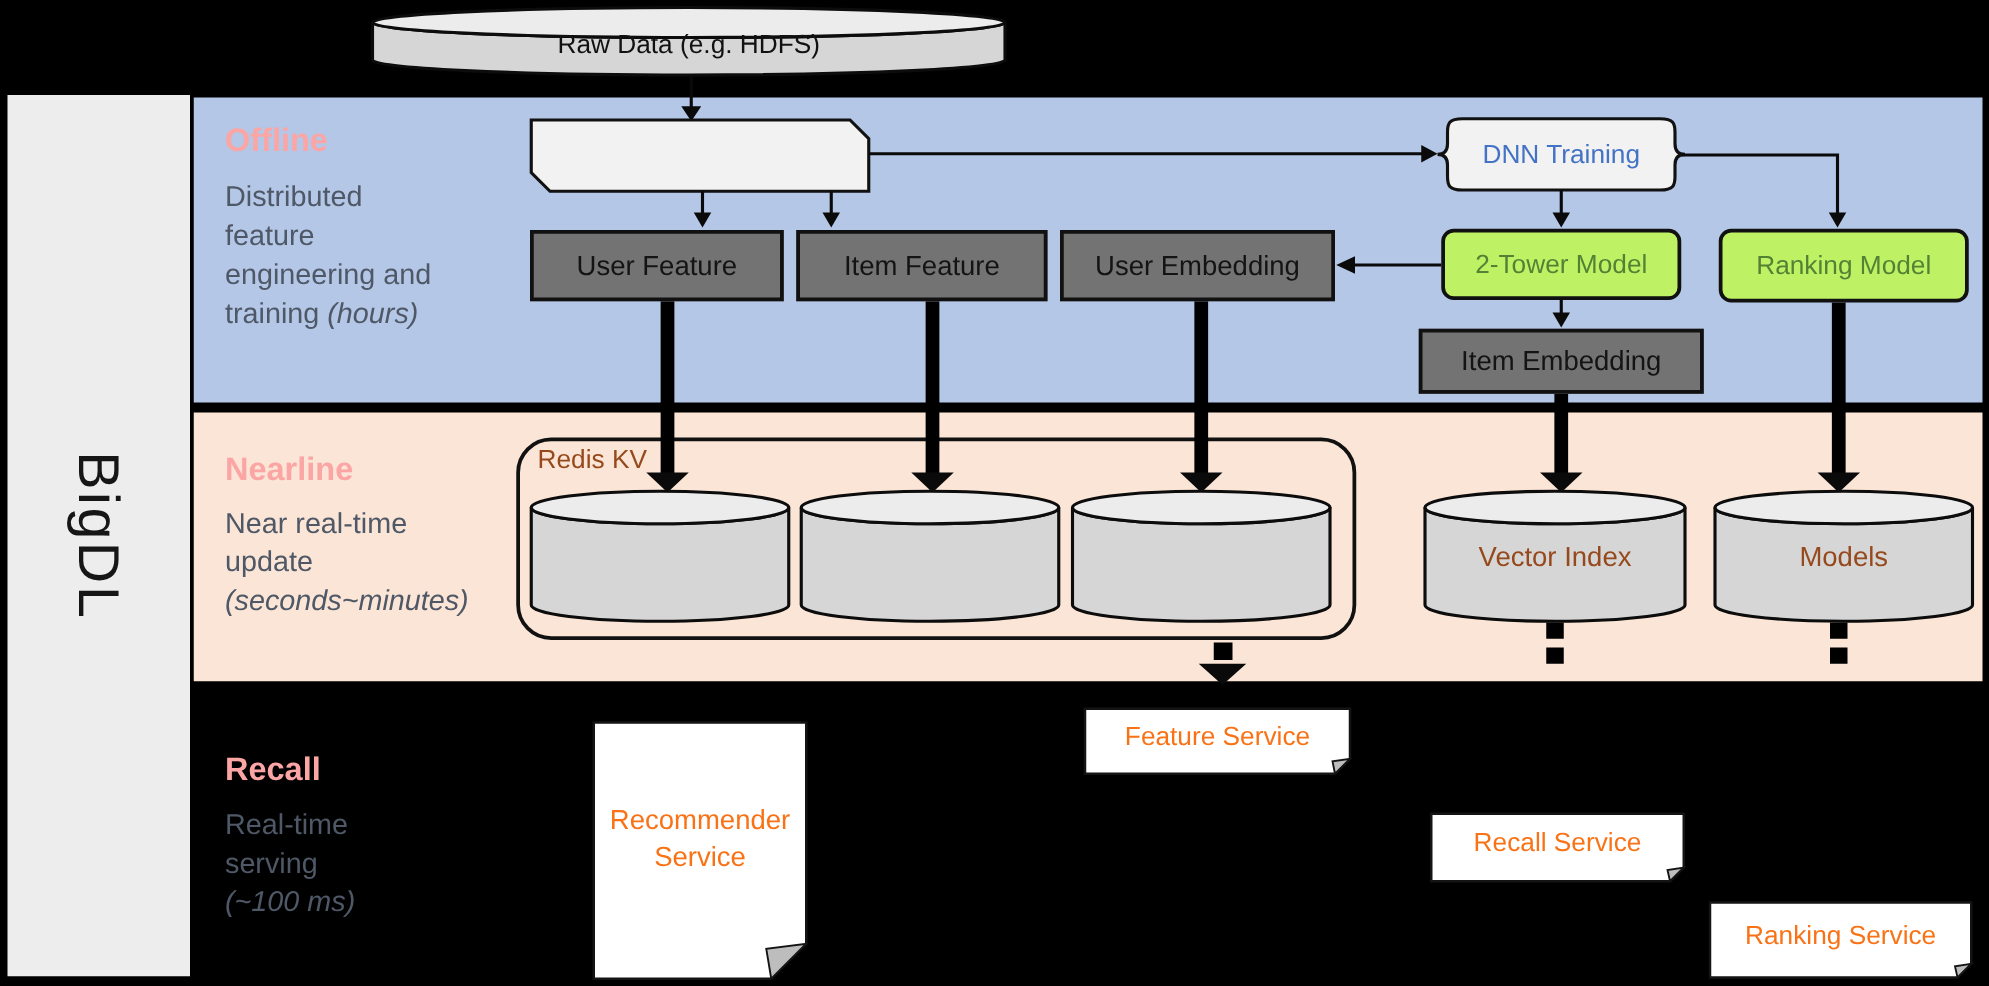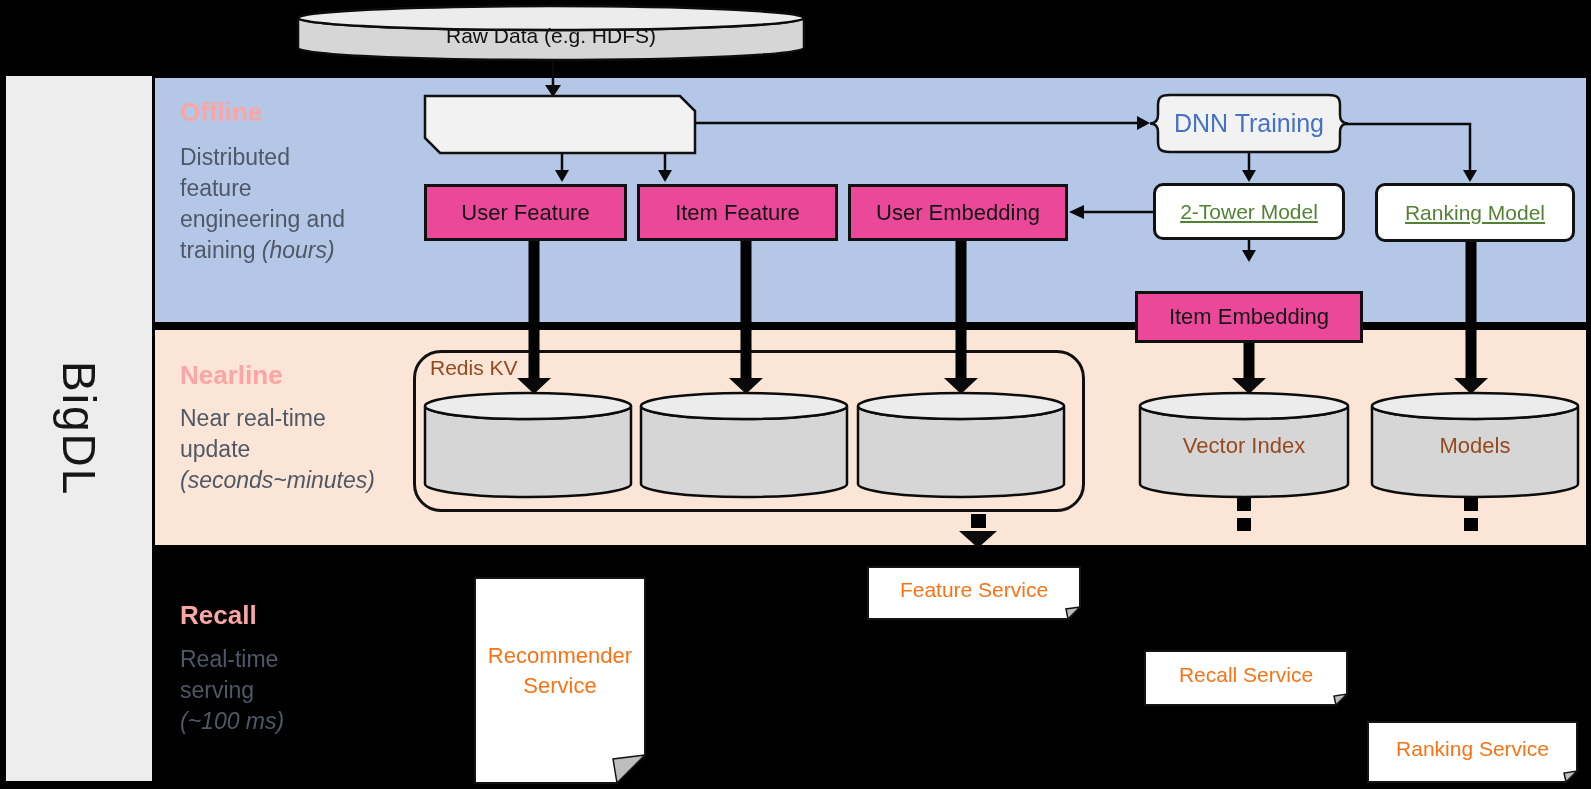--- a/index.html
+++ b/index.html
@@ -19,26 +19,26 @@
     writing-mode:vertical-rl;font-size:46px;color:#161616;letter-spacing:2px;
   }
   .label{position:absolute;display:flex;align-items:center;justify-content:center;
     text-align:center;pointer-events:none;}
   .section-title{font-size:26px;font-weight:600;color:#fca5a5;}
   .section-sub{font-size:23px;line-height:31px;color:#4f5866;}
   .grue{color:#4472c4;}
   .green{color:#548235;}
   .rust{color:#96491c;}
   .graybox{
-    position:absolute;background:#ec4899;border:3px solid #111;box-sizing:border-box;
+    position:absolute;background:#737373;border:3px solid #111;box-sizing:border-box;
     display:flex;align-items:center;justify-content:center;font-size:22px;color:#141414;
   }
   .litebox{
-    position:absolute;background:#ffffff;border:3px solid #111;border-radius:10px;
-    box-sizing:border-box;display:flex;align-items:center;justify-content:center;font-size:21px;text-decoration:underline;
+    position:absolute;background:#bef264;border:3px solid #111;border-radius:10px;
+    box-sizing:border-box;display:flex;align-items:center;justify-content:center;font-size:21px;
   }
   .rediswrap{
     position:absolute;left:413px;top:350px;width:672px;height:162px;
     border:3px solid #111;border-radius:28px;box-sizing:border-box;background:transparent;
   }
   svg.overlay{position:absolute;left:0;top:0;}
   .thin{stroke:#0a0a0a;stroke-width:2.5;fill:none;}
   .thick{stroke:#000;stroke-width:11;fill:none;}
   .head{fill:#0a0a0a;stroke:none;}
   .cylside{fill:#d6d6d6;stroke:#0c0c0c;stroke-width:2.5;}
@@ -194,30 +194,30 @@
   <div class="abs" style="left:180px;top:97px;width:250px;">
     <div class="section-title">Offline</div>
     <div class="section-sub" style="margin-top:14px;">
       <div>Distributed</div>
       <div>feature</div>
       <div>engineering and</div>
       <div><span>training </span><span class="it">(hours)</span></div>
     </div>
   </div>
 
-  <div class="label grue" style="left:1158px;top:97px;width:182px;height:53px;font-size:25px;">DNN Training</div>
+  <div class="label grue" style="left:1158px;top:97px;width:182px;height:53px;font-size:21px;">DNN Training</div>
 
   <div class="graybox" style="left:424px;top:184px;width:203px;height:57px;">User Feature</div>
   <div class="graybox" style="left:637px;top:184px;width:201px;height:57px;">Item Feature</div>
   <div class="graybox" style="left:848px;top:184px;width:220px;height:57px;">User Embedding</div>
 
   <div class="litebox green" style="left:1153px;top:183px;width:192px;height:57px;">2-Tower Model</div>
   <div class="litebox green" style="left:1375px;top:183px;width:200px;height:59px;">Ranking Model</div>
 
-  <div class="graybox" style="left:1135px;top:263px;width:228px;height:52px;margin-top:28px;">Item Embedding</div>
+  <div class="graybox" style="left:1135px;top:263px;width:228px;height:52px;">Item Embedding</div>
 
   <div class="abs" style="left:180px;top:360px;width:250px;">
     <div class="section-title">Nearline</div>
     <div class="section-sub" style="margin-top:12px;">
       <div>Near real-time</div>
       <div>update</div>
       <div class="it">(seconds~minutes)</div>
     </div>
   </div>
 

